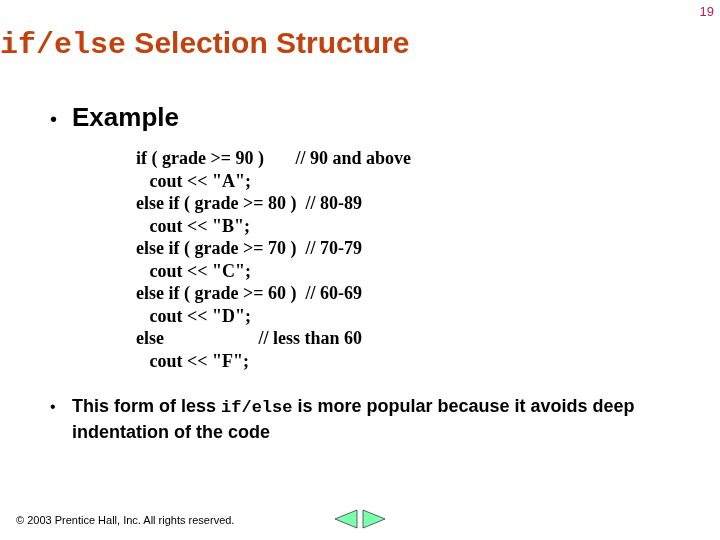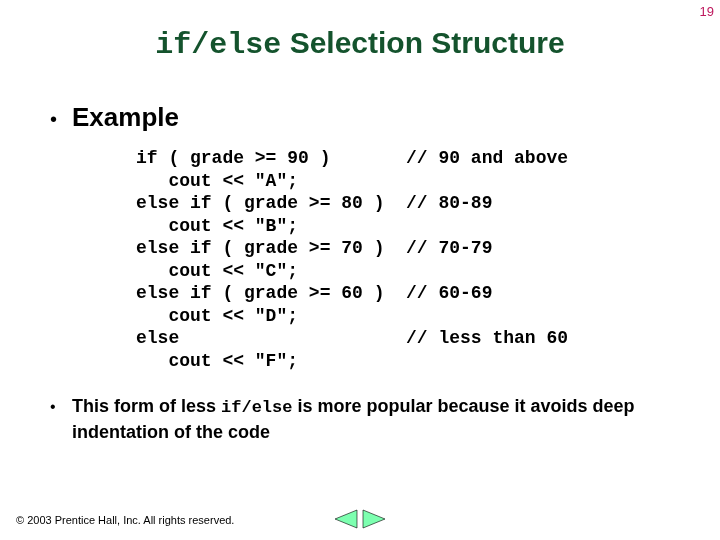--- a/index.html
+++ b/index.html
@@ -13,26 +13,25 @@
     position: relative;
   }
   .page-number {
     position: absolute;
     top: 4px;
     right: 6px;
     font-size: 13px;
     color: #be185d;
   }
   .title {
-    text-align: center;
     margin-top: 26px;
     font-family: "Comic Sans MS", cursive, sans-serif;
     font-size: 30px;
     font-weight: bold;
-    color: #14532d;
+    color: #c2410c;
   }
   .title .mono {
     font-family: "Courier New", monospace;
     font-weight: bold;
   }
   .body {
     margin: 28px 34px 0 50px;
     color: #000;
   }
   .bullet-row {
@@ -54,21 +53,21 @@
     margin-top: 12px;
   }
   .b1-sub {
     font-family: "Courier New", monospace;
     font-size: 19px;
     font-weight: bold;
     margin-left: 10px;
   }
   .code {
     margin: 14px 0 0 86px;
-    font-family: Liberation Mono, monospace;
+    font-family: Liberation Serif, serif;
     font-size: 18px;
     font-weight: bold;
     white-space: pre;
     line-height: 1.25;
   }
   .bullet2 {
     margin-top: 22px;
     font-family: "Comic Sans MS", cursive, sans-serif;
     font-weight: bold;
     font-size: 18px;

